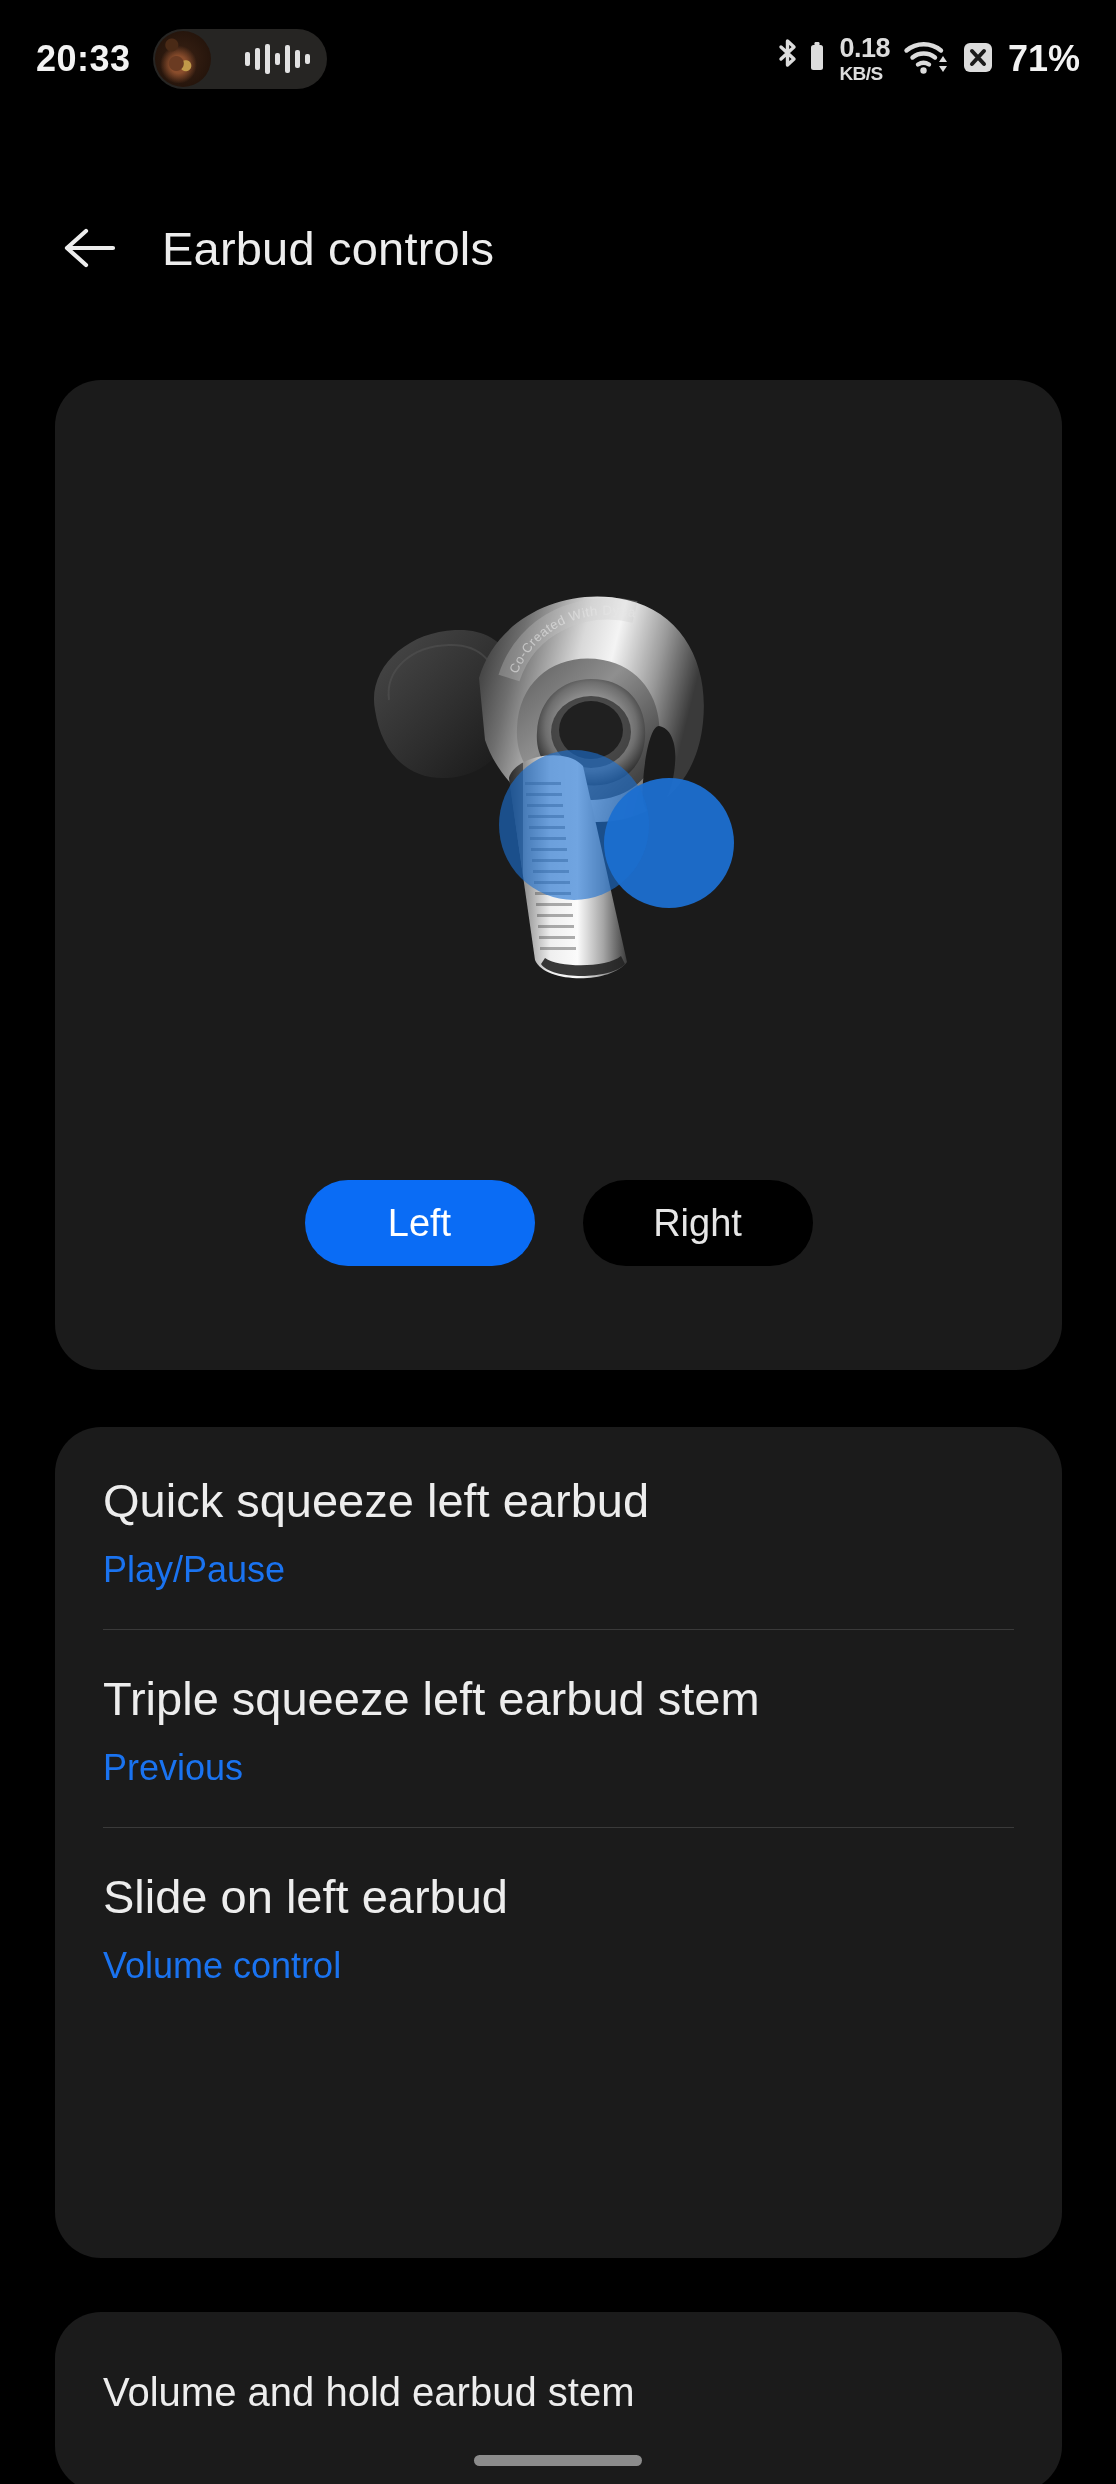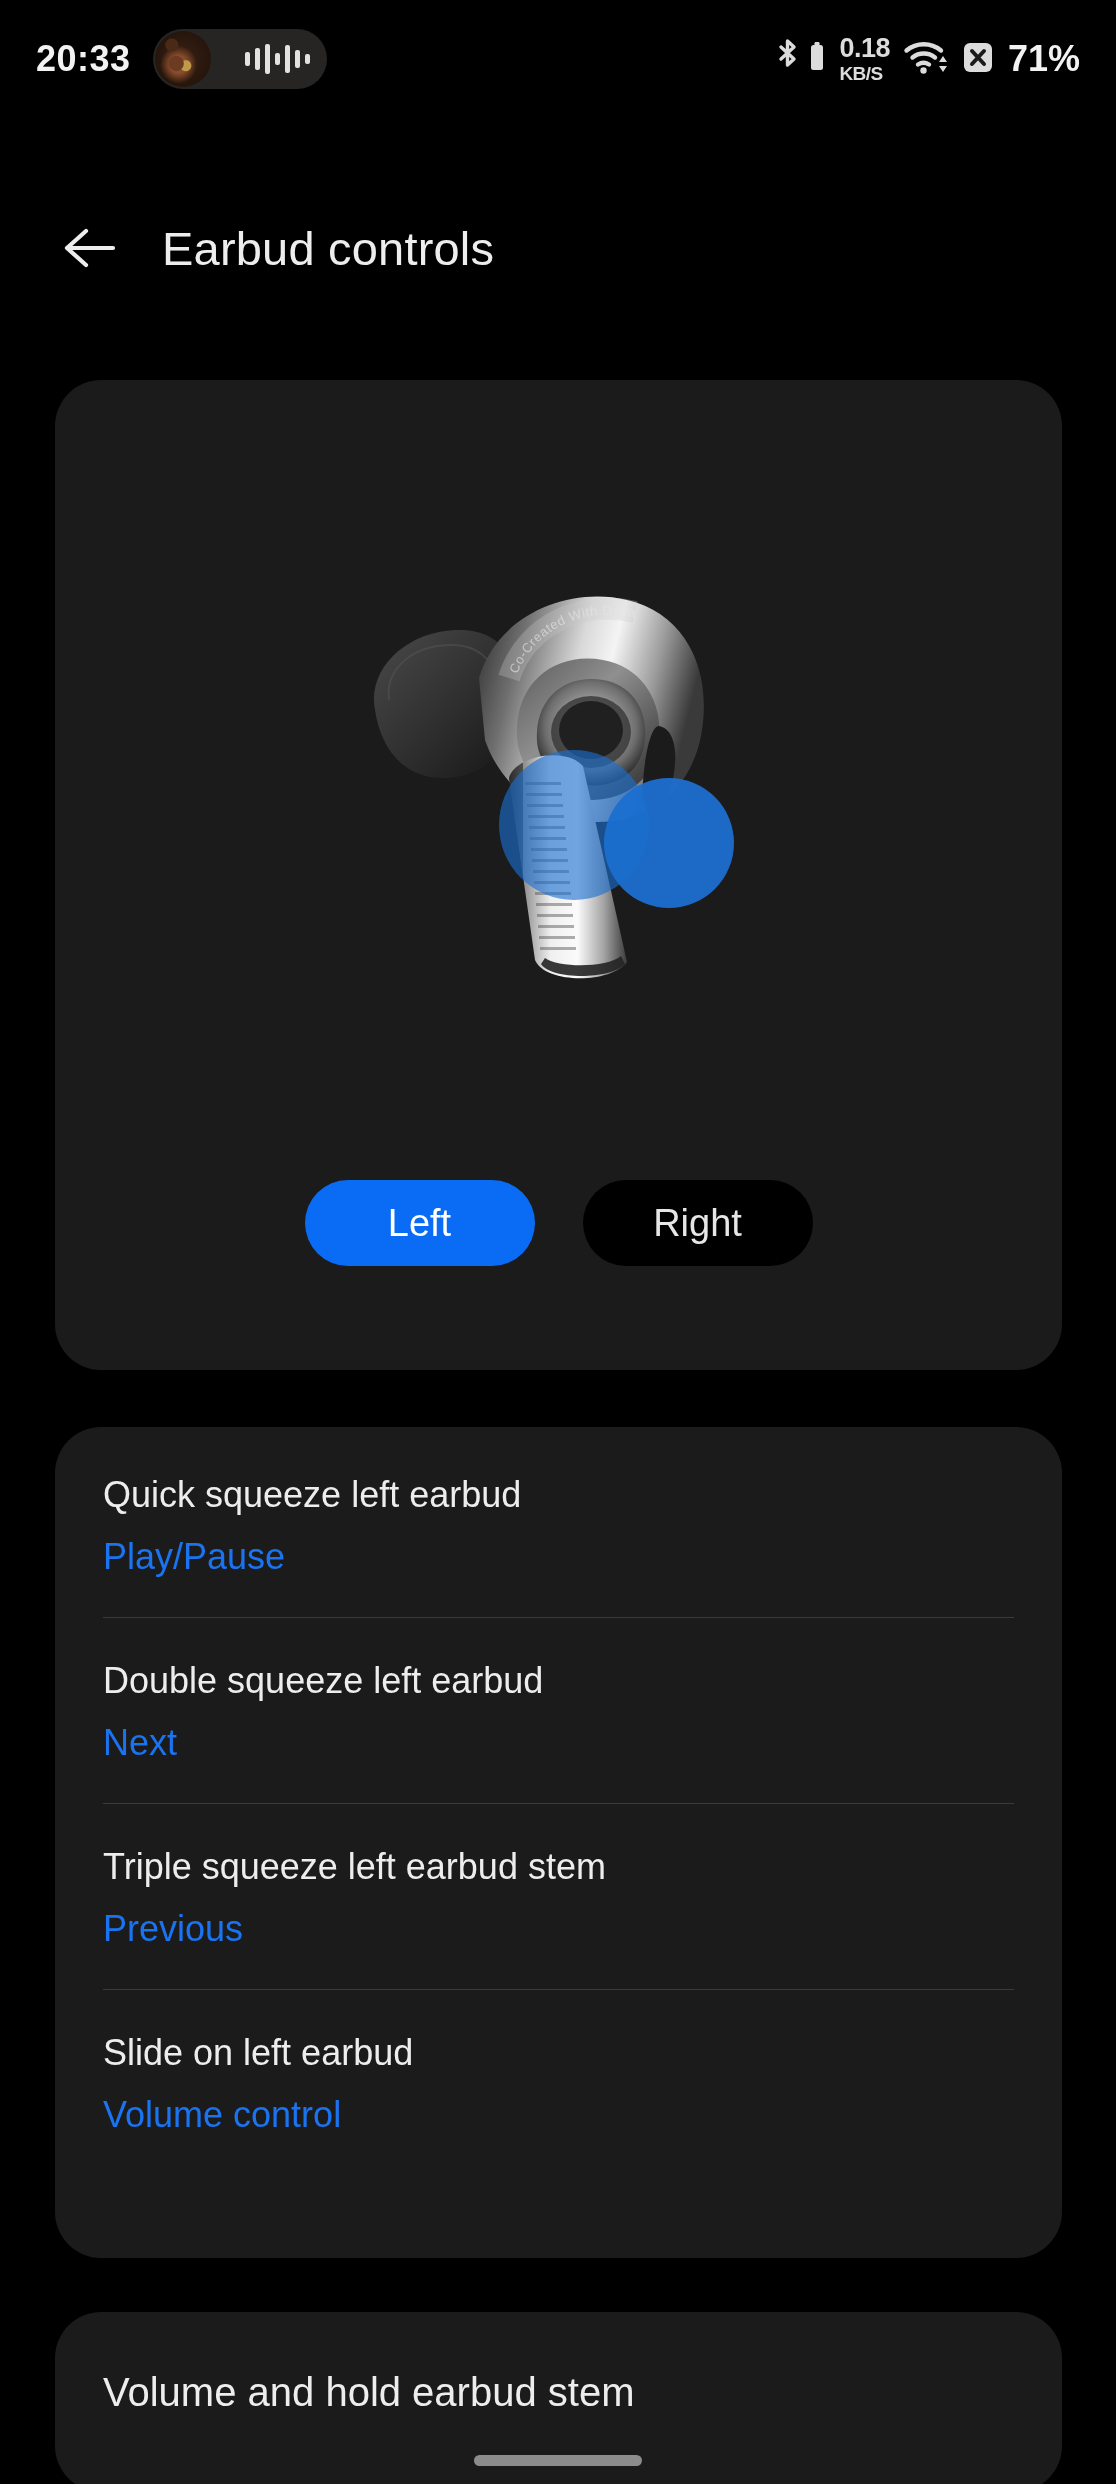--- a/index.html
+++ b/index.html
@@ -107,21 +107,21 @@
   .seg.inactive{ background:#000000; color:#e6e6e6; }
 
   
   .rows{ position:absolute; left:0; top:0; width:1007px; padding:0 48px; }
   .row{ padding:44px 0 40px 0; position:relative; }
   .row:first-child{ padding-top:48px; }
   .row + .row::before{
     content:""; position:absolute; top:0; left:0; right:0;
     height:1px; background:#3a3a3a;
   }
-  .row-title{ font-size:36px; color:#ededed; line-height:1.12; font-weight:400; }
+  .row-title{ font-size:47px; color:#ededed; line-height:1.12; font-weight:400; }
   .row-value{ font-size:36px; color:#1a73f0; margin-top:22px; line-height:1.1; }
 
   .hold-title{
     position:absolute; left:48px; top:58px;
     font-size:40px; color:#ededed;
   }
 
   
   .home-indicator{
     position:absolute; left:50%; transform:translateX(-50%);
@@ -300,24 +300,20 @@
 </div>
 
 <div class="card" id="controls-card">
   <div class="rows">
 
     <div class="row">
       <div class="row-title">Quick squeeze left earbud</div>
       <div class="row-value">Play/Pause</div>
     </div>
 
-    <div class="row">
-      <div class="row-title">Double squeeze left earbud</div>
-      <div class="row-value">Next</div>
-    </div>
 
     <div class="row">
       <div class="row-title">Triple squeeze left earbud stem</div>
       <div class="row-value">Previous</div>
     </div>
 
     <div class="row">
       <div class="row-title">Slide on left earbud</div>
       <div class="row-value">Volume control</div>
     </div>

